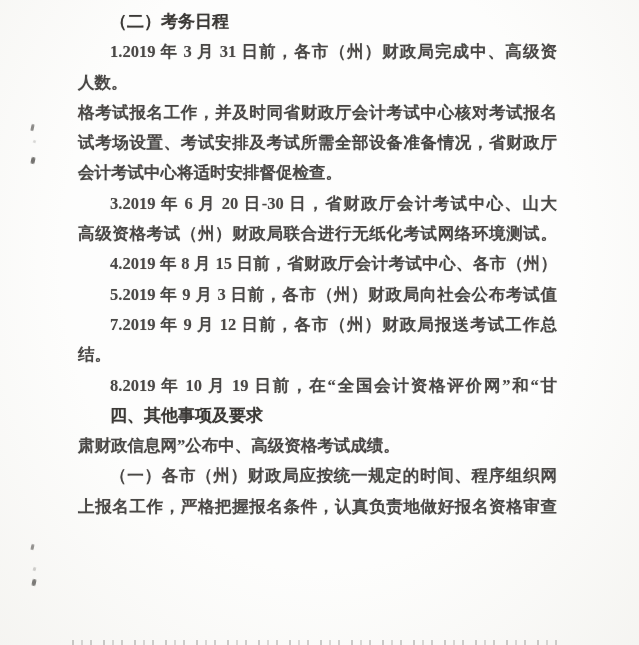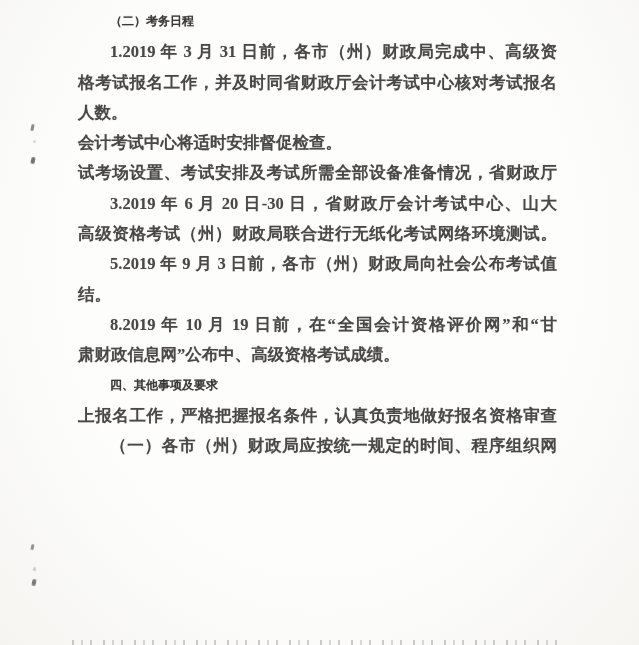--- a/index.html
+++ b/index.html
@@ -18,21 +18,21 @@
     background:radial-gradient(ellipse at 50% 40%, rgba(255,255,255,0.6) 55%, rgba(240,239,235,0.55) 100%);
   }
   .textblock{
     position:absolute;left:78px;top:7px;width:479px;
     font-size:16.5px;line-height:30.3px;color:var(--ink);
     text-shadow:0 0 1px rgba(82,80,76,0.35);
   }
   .line{height:30.3px;white-space:nowrap;font-weight:bold;}
   .line.justify{white-space:normal;text-align:justify;text-align-last:justify;}
   .line.indent{text-indent:32px;}
-  .line.heading{font-weight:700;color:var(--ink-heading);font-size:12px;text-shadow:0 0 1px rgba(60,58,54,0.45);font-family:Liberation Mono, monospace;}
+  .line.heading{font-weight:700;color:var(--ink-heading);font-size:17px;text-shadow:0 0 1px rgba(60,58,54,0.45);}
   .artifacts{position:absolute;inset:0;pointer-events:none;}
   .speck{
     position:absolute;background:#5d5b58;border-radius:2px;
     transform:rotate(12deg);filter:blur(0.3px);
   }
   .bottom-cut{
     position:absolute;left:72px;top:640px;width:486px;height:5px;
     background:repeating-linear-gradient(90deg,
       rgba(92,90,86,0.30) 0 2px, rgba(92,90,86,0) 2px 9px,
       rgba(92,90,86,0.22) 9px 11px, rgba(92,90,86,0) 11px 18px,
@@ -40,33 +40,35 @@
     filter:blur(0.7px);
   }
 </style>
 </head>
 <body>
 
 <div class="page">
   <div class="textblock">
       <div class="line heading indent">（二）考务日程</div>
       <div class="line indent justify">1.2019 年 3 月 31 日前，各市（州）财政局完成中、高级资</div>
+      <div class="line">人数。</div>
       <div class="line justify">格考试报名工作，并及时同省财政厅会计考试中心核对考试报名</div>
-      <div class="line">人数。</div>
+      <div class="line justify">试考场设置、考试安排及考试所需全部设备准备情况，省财政厅</div>
       <div class="line">会计考试中心将适时安排督促检查。</div>
-      <div class="line justify">试考场设置、考试安排及考试所需全部设备准备情况，省财政厅</div>
       <div class="line indent justify">3.2019 年 6 月 20 日-30 日，省财政厅会计考试中心、山大</div>
       <div class="line justify">高级资格考试（州）财政局联合进行无纸化考试网络环境测试。</div>
+      <div class="line indent justify">4.2019 年 8 月 15 日前，省财政厅会计考试中心、各市（州）</div>
       <div class="line indent justify">5.2019 年 9 月 3 日前，各市（州）财政局向社会公布考试值</div>
+      <div class="line indent justify">7.2019 年 9 月 12 日前，各市（州）财政局报送考试工作总</div>
       <div class="line">结。</div>
       <div class="line indent justify">8.2019 年 10 月 19 日前，在“全国会计资格评价网”和“甘</div>
+      <div class="line heading indent">四、其他事项及要求</div>
       <div class="line">肃财政信息网”公布中、高级资格考试成绩。</div>
-      <div class="line heading indent">四、其他事项及要求</div>
+      <div class="line indent justify">（一）各市（州）财政局应按统一规定的时间、程序组织网</div>
       <div class="line justify">上报名工作，严格把握报名条件，认真负责地做好报名资格审查</div>
-      <div class="line indent justify">（一）各市（州）财政局应按统一规定的时间、程序组织网</div>
     </div>
   <div class="artifacts">
       <span class="speck" style="left: 31px; top: 124px; width: 3px; height: 7px; opacity: 0.7;"></span>
       <span class="speck" style="left: 33px; top: 140px; width: 3px; height: 3px; opacity: 0.22;"></span>
       <span class="speck" style="left: 31px; top: 157px; width: 4px; height: 7px; opacity: 0.85;"></span>
       <span class="speck" style="left: 31px; top: 544px; width: 3px; height: 6px; opacity: 0.65;"></span>
       <span class="speck" style="left: 33px; top: 567px; width: 3px; height: 4px; opacity: 0.28;"></span>
       <span class="speck" style="left: 32px; top: 579px; width: 4px; height: 7px; opacity: 0.8;"></span>
     </div>
   <div class="bottom-cut"></div>

